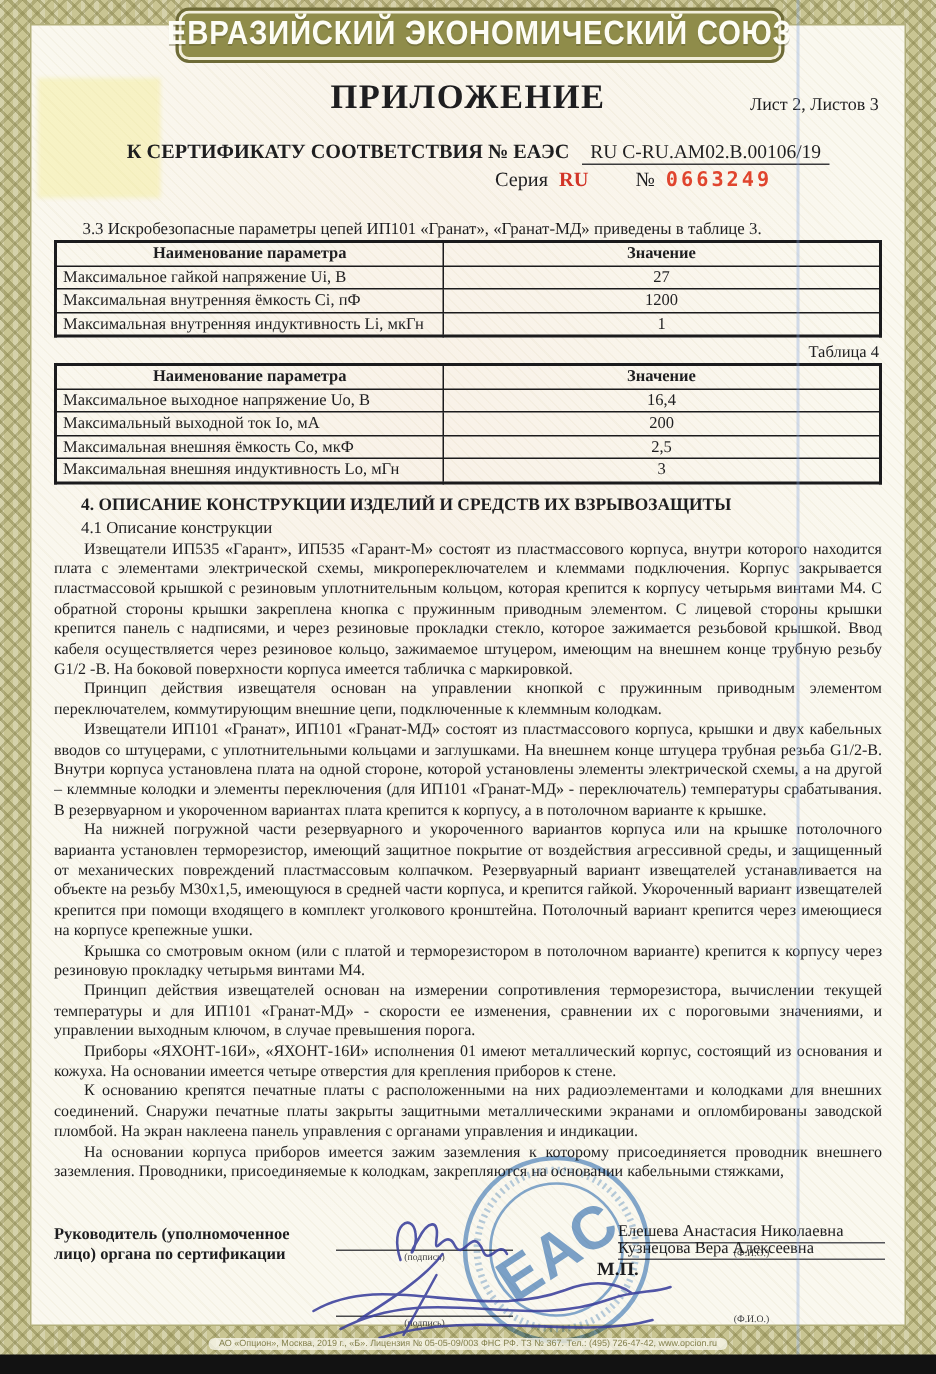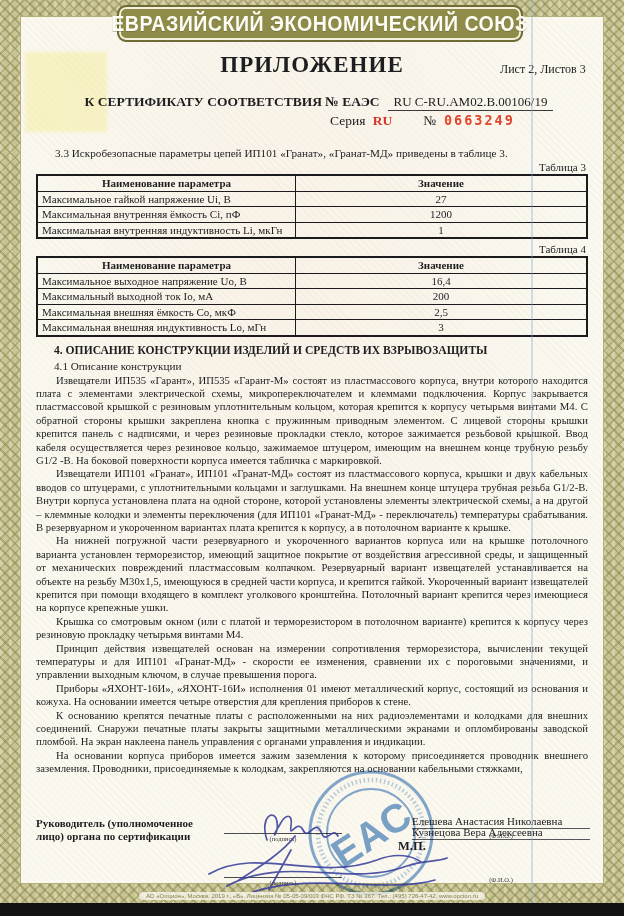--- a/index.html
+++ b/index.html
@@ -104,21 +104,20 @@
   <div class="series-line">
     <span>Серия</span>
     <span class="ru">RU</span>
     <span class="nsign">№</span>
     <span class="serial">0663249</span>
   </div>
 
   <div class="flow">
 
     <div class="lead">3.3 Искробезопасные параметры цепей ИП101 «Гранат», «Гранат-МД» приведены в таблице 3.</div>
-    <div class="tcap">Таблица 3</div>
     <table class="params">
       <colgroup>
           <col class="c1">
           <col class="c2">
         </colgroup>
       <tbody>
           <tr>
         <th>Наименование параметра</th>
         <th>Значение</th>
       </tr>
@@ -164,20 +163,21 @@
         <td class="pname">Максимальная внешняя индуктивность Lo, мГн</td>
         <td class="pval">3</td>
       </tr>
     </tbody>
       </table>
 
     <div class="sec-head">4. ОПИСАНИЕ КОНСТРУКЦИИ ИЗДЕЛИЙ И СРЕДСТВ ИХ ВЗРЫВОЗАЩИТЫ</div>
     <div class="sec-sub">4.1 Описание конструкции</div>
 
     <p class="body-par">Извещатели ИП535 «Гарант», ИП535 «Гарант-М» состоят из пластмассового корпуса, внутри которого находится плата с элементами электрической схемы, микропереключателем и клеммами подключения. Корпус закрывается пластмассовой крышкой с резиновым уплотнительным кольцом, которая крепится к корпусу четырьмя винтами М4. С обратной стороны крышки закреплена кнопка с пружинным приводным элементом. С лицевой стороны крышки крепится панель с надписями, и через резиновые прокладки стекло, которое зажимается резьбовой крышкой. Ввод кабеля осуществляется через резиновое кольцо, зажимаемое штуцером, имеющим на внешнем конце трубную резьбу G1/2 -В. На боковой поверхности корпуса имеется табличка с маркировкой.</p>
+    <p class="body-par">Принцип действия извещателя основан на управлении кнопкой с пружинным приводным элементом переключателем, коммутирующим внешние цепи, подключенные к клеммным колодкам.</p>
     <p class="body-par">Извещатели ИП101 «Гранат», ИП101 «Гранат-МД» состоят из пластмассового корпуса, крышки и двух кабельных вводов со штуцерами, с уплотнительными кольцами и заглушками. На внешнем конце штуцера трубная резьба G1/2-В. Внутри корпуса установлена плата на одной стороне, которой установлены элементы электрической схемы, а на другой – клеммные колодки и элементы переключения (для ИП101 «Гранат-МД» - переключатель) температуры срабатывания. В резервуарном и укороченном вариантах плата крепится к корпусу, а в потолочном варианте к крышке.</p>
     <p class="body-par">На нижней погружной части резервуарного и укороченного вариантов корпуса или на крышке потолочного варианта установлен терморезистор, имеющий защитное покрытие от воздействия агрессивной среды, и защищенный от механических повреждений пластмассовым колпачком. Резервуарный вариант извещателей устанавливается на объекте на резьбу М30х1,5, имеющуюся в средней части корпуса, и крепится гайкой. Укороченный вариант извещателей крепится при помощи входящего в комплект уголкового кронштейна. Потолочный вариант крепится через имеющиеся на корпусе крепежные ушки.</p>
     <p class="body-par">Крышка со смотровым окном (или с платой и терморезистором в потолочном варианте) крепится к корпусу через резиновую прокладку четырьмя винтами М4.</p>
     <p class="body-par">Принцип действия извещателей основан на измерении сопротивления терморезистора, вычислении текущей температуры и для ИП101 «Гранат-МД» - скорости ее изменения, сравнении их с пороговыми значениями, и управлении выходным ключом, в случае превышения порога.</p>
     <p class="body-par">Приборы «ЯХОНТ-16И», «ЯХОНТ-16И» исполнения 01 имеют металлический корпус, состоящий из основания и кожуха. На основании имеется четыре отверстия для крепления приборов к стене.</p>
     <p class="body-par">К основанию крепятся печатные платы с расположенными на них радиоэлементами и колодками для внешних соединений. Снаружи печатные платы закрыты защитными металлическими экранами и опломбированы заводской пломбой. На экран наклеена панель управления с органами управления и индикации.</p>
     <p class="body-par">На основании корпуса приборов имеется зажим заземления к которому присоединяется проводник внешнего заземления. Проводники, присоединяемые к колодкам, закрепляются на основании кабельными стяжками,</p>
   </div>
 
   <div class="sig-label" style="top:817px;">Руководитель (уполномоченное лицо) органа по сертификации</div>

